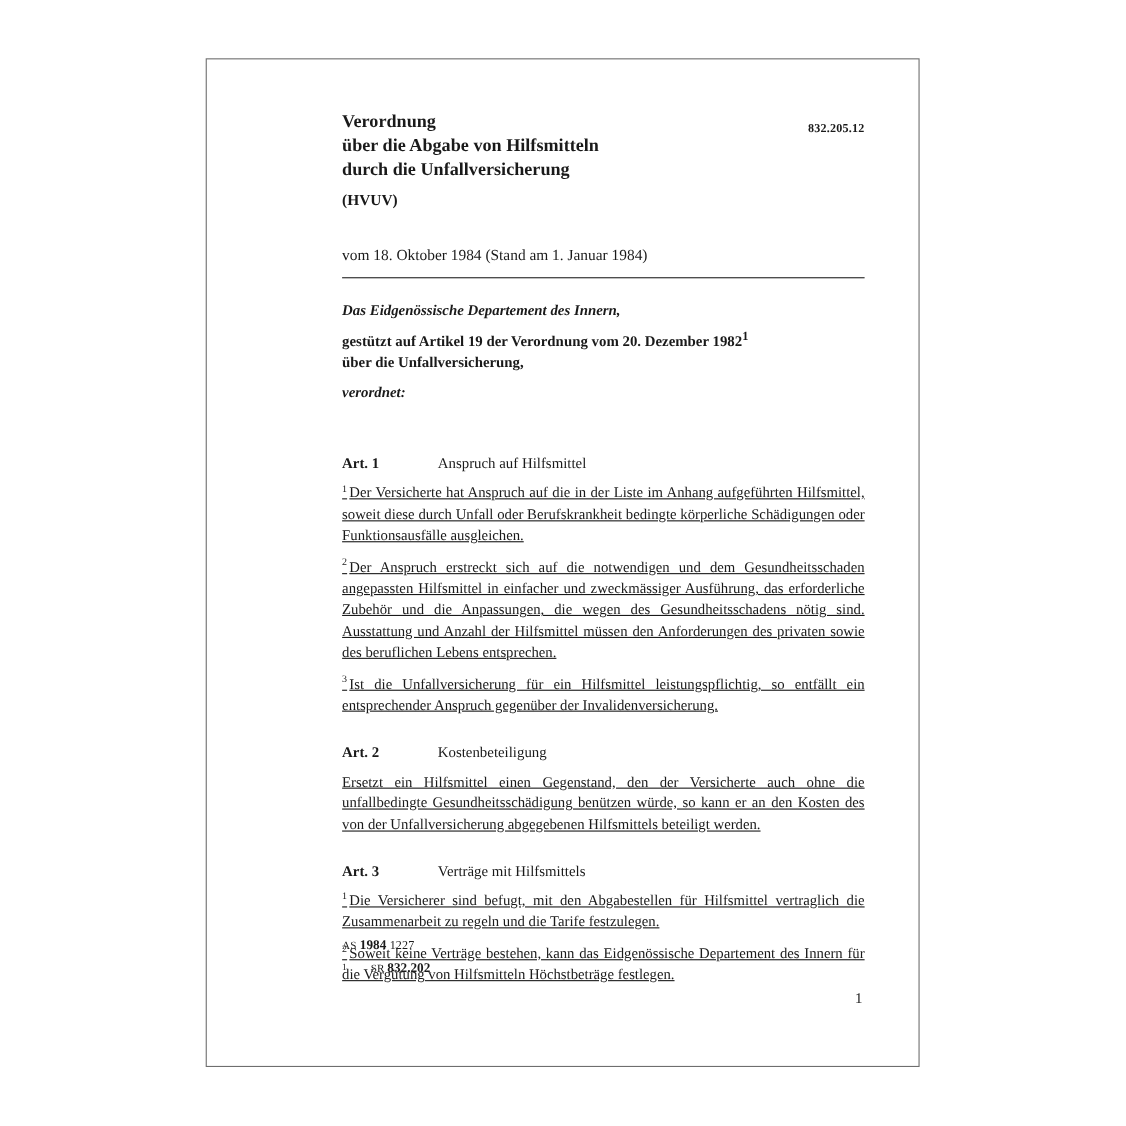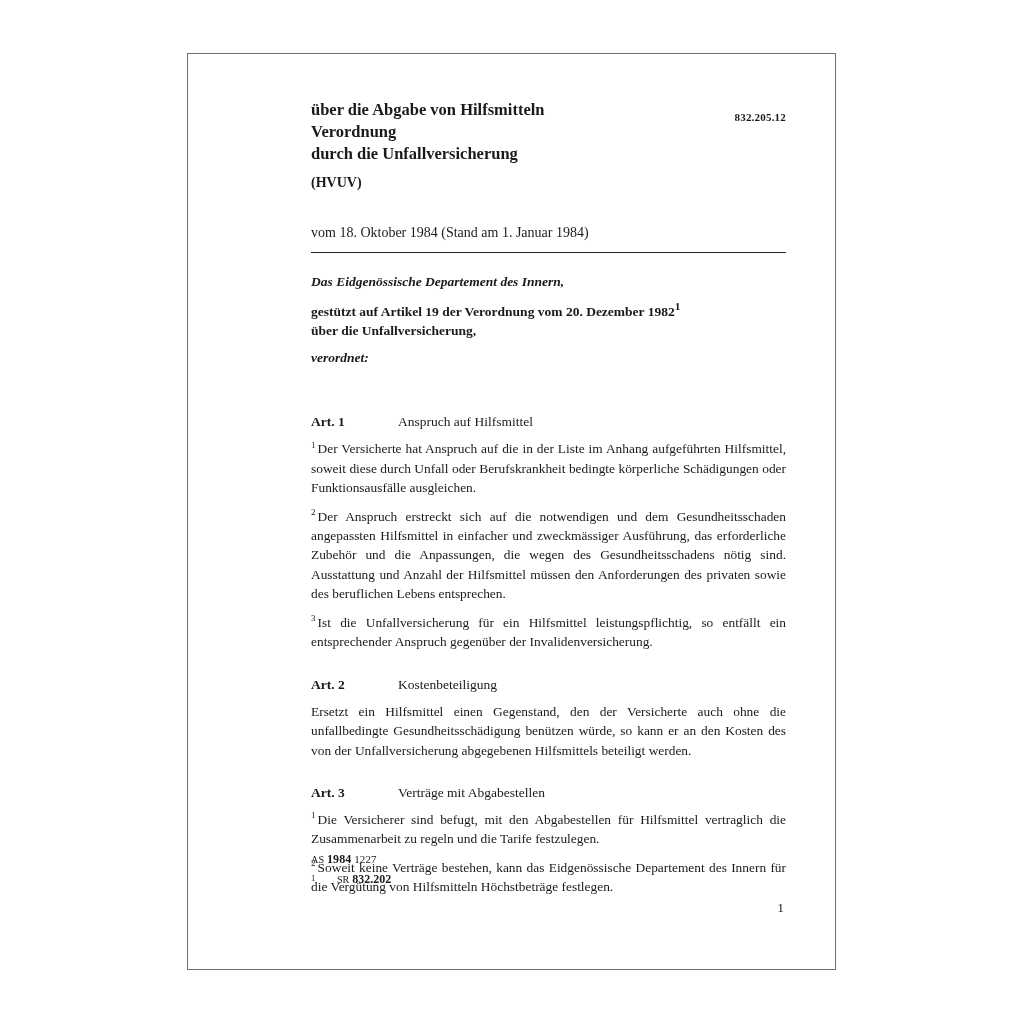--- a/index.html
+++ b/index.html
@@ -105,20 +105,21 @@
     width: 87px;
   }
   .art-title { font-weight: normal; }
 
   .para {
     font-size: 13.4px;
     line-height: 1.45;
     text-align: justify;
     margin: 0 0 9px 0;
     hyphens: manual;
+    text-decoration: underline;
   }
   .para:last-child { margin-bottom: 0; }
   .para sup {
     font-size: 0.68em;
     vertical-align: super;
     line-height: 0;
     margin-right: 2px;
   }
 
   
@@ -159,22 +160,22 @@
 
 <div class="page-frame">
 
   <div class="page-inner">
 
     <div class="masthead">
 
       <div class="doc-number">832.205.12</div>
 
       <div class="doc-title">
+        <span class="doc-title-line">Verordnung</span>
         <span class="doc-title-line">über die Abgabe von Hilfsmitteln</span>
-        <span class="doc-title-line">Verordnung</span>
         <span class="doc-title-line">durch die Unfallversicherung</span>
       </div>
 
       <div class="doc-abbr">(HVUV)</div>
     </div>
 
     <div class="date-line">vom 18. Oktober 1984 (Stand am 1. Januar 1984)</div>
 
     <hr class="rule">
 
@@ -202,21 +203,21 @@
 
       <div class="article">
         <div class="art-head">
           <span class="art-num">Art. 2</span><span class="art-title">Kostenbeteiligung</span>
         </div>
         <p class="para"><span>Ersetzt ein Hilfsmittel einen Gegenstand, den der Versicherte auch ohne die unfallbedingte Gesundheitsschädigung benützen würde, so kann er an den Kosten des von der Unfallversicherung abgegebenen Hilfsmittels beteiligt werden.</span></p>
       </div>
 
       <div class="article">
         <div class="art-head">
-          <span class="art-num">Art. 3</span><span class="art-title">Verträge mit Abgabestellen</span>
+          <span class="art-num">Art. 3</span><span class="art-title">Verträge mit Hilfsmittels</span>
         </div>
         <p class="para"><sup>1</sup><span>Die Versicherer sind befugt, mit den Abgabestellen für Hilfsmittel vertraglich die Zusammenarbeit zu regeln und die Tarife festzulegen.</span></p>
         <p class="para"><sup>2</sup><span>Soweit keine Verträge bestehen, kann das Eidgenössische Departement des Innern für die Vergütung von Hilfsmitteln Höchstbeträge festlegen.</span></p>
       </div>
 
     </div>
   </div>
 
   <div class="footnotes">
     <div class="fn-as"><span class="fn-smallcaps">AS</span> <span class="fn-bold">1984</span> <span>1227</span></div>

